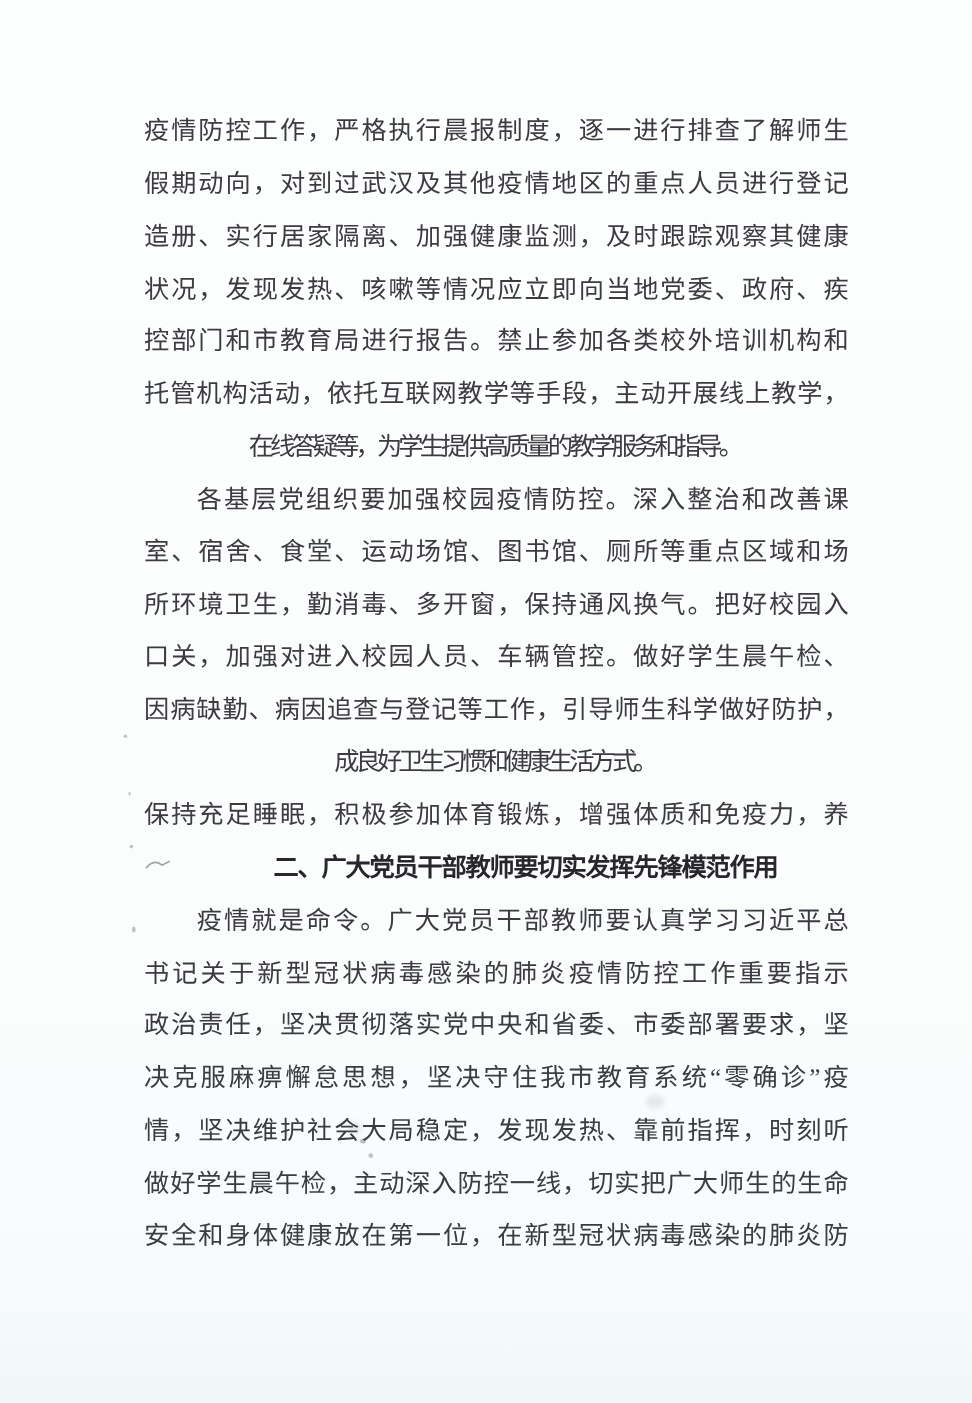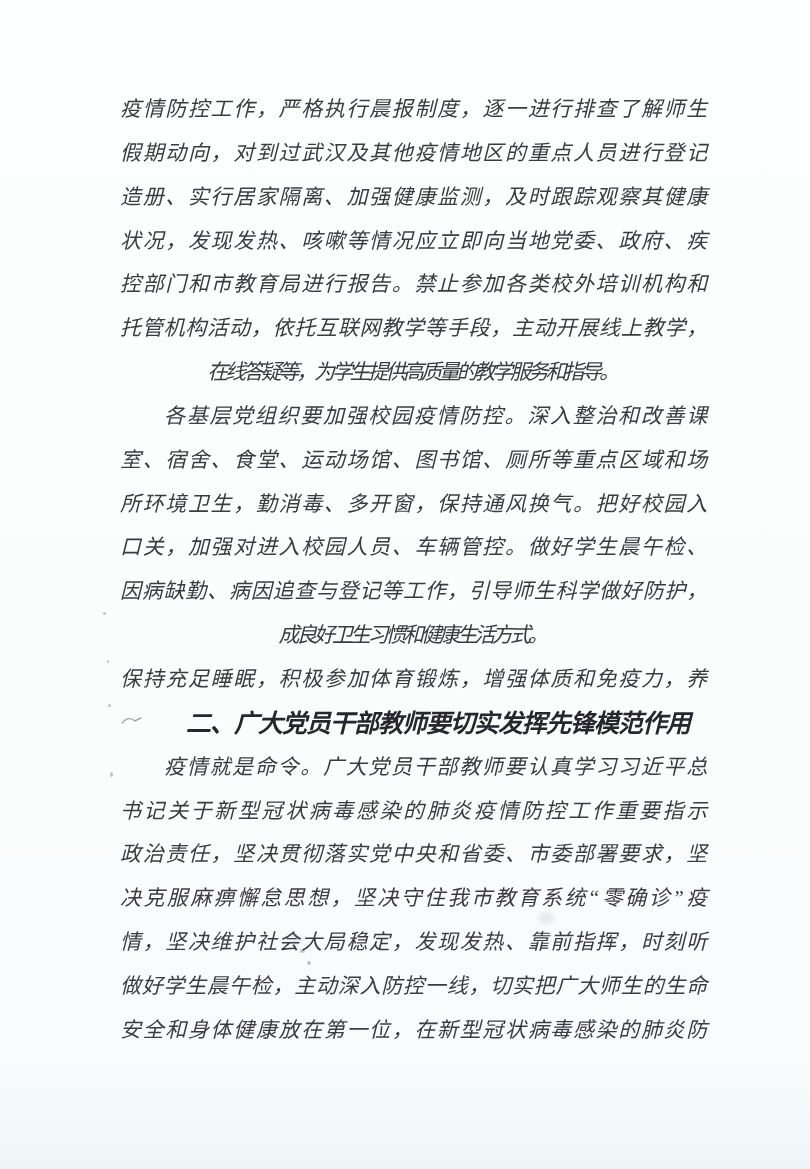--- a/index.html
+++ b/index.html
@@ -8,21 +8,20 @@
     --ink:#3b3b41;
     --heading-ink:#26262c;
   }
   html,body{margin:0;padding:0;background:#ffffff;}
   .page{
     position:relative;
     width:810px;height:1169px;
     overflow:hidden;
     background:linear-gradient(180deg,#fdfefe 0%,var(--paper) 70%,#f7fbfc 92%,var(--paper-edge) 100%);
     font-family:"Liberation Serif","DejaVu Serif",serif;
-    font-style:italic;
   }
   .textblock{
     position:absolute;
     left:120px;top:88px;width:584px;
   }
   .line{
     height:43.85px;
     line-height:43.85px;
     font-size:21px;
     letter-spacing:-3.2px;
@@ -32,21 +31,21 @@
   }
   .line.justify{
     text-align:justify;
     text-align-last:justify;
     white-space:normal;
   }
   .line.indent{padding-left:44px;}
   .line.heading{
     font-family:"Liberation Sans","DejaVu Sans",sans-serif;
     font-weight:bold;
-    font-size:25px;
+    font-size:21px;
     letter-spacing:-1px;
     color:var(--heading-ink);
     padding-left:52px;
   }
   .speck{
     position:absolute;
     background:rgba(80,88,98,.35);
     border-radius:50%;
     filter:blur(.6px);
   }

